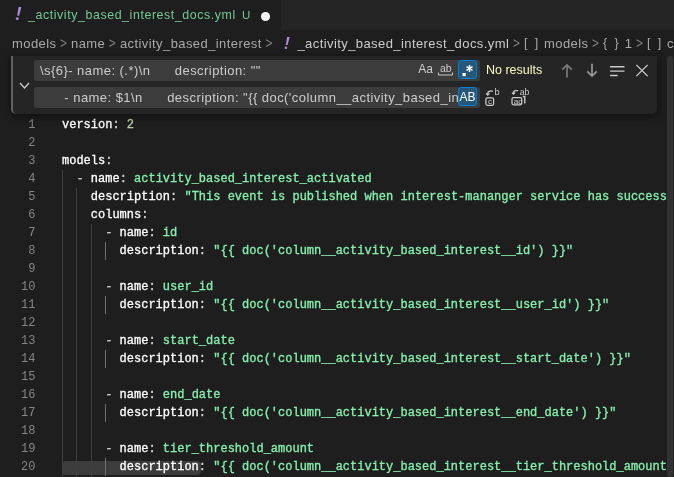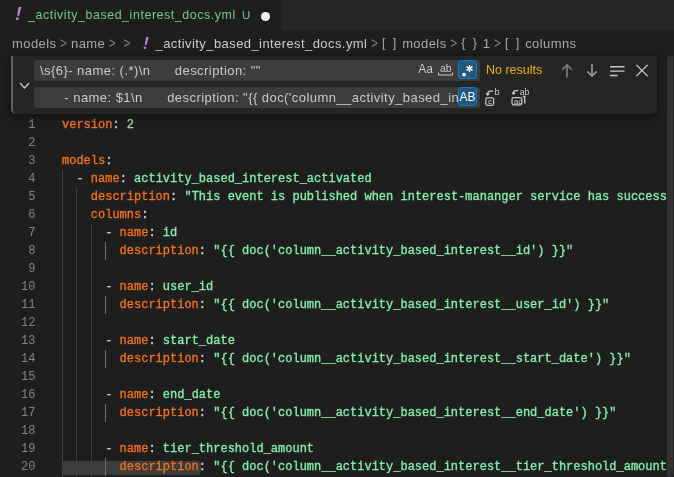--- a/index.html
+++ b/index.html
@@ -12,37 +12,37 @@
 #tabdot{position:absolute;left:261px;top:12px;width:8.6px;height:8.6px;border-radius:50%;background:#f4f4f4}
 
 #crumbs{position:absolute;top:30px;left:0;width:674px;height:26px;background:#1e1e1e;display:flex;align-items:center;font-size:13px;color:#a9a9a9;white-space:nowrap;letter-spacing:0.42px;overflow:hidden}
 #crumbs .sep{color:#868686;font-size:12px;margin:0 3.6px;transform:scaleY(1.25);display:inline-block}
 #crumbs .first{margin-left:12px}
 #crumbs .file{color:#cccccc}
 #crumbs .sym{font-size:12.5px;color:#a9a9a9;margin-right:4px;letter-spacing:1.9px}
 
 #gutter{position:absolute;top:116px;left:0;width:35.5px;text-align:right;font-size:12px;line-height:18px;color:#858585;white-space:pre}
 #code{position:absolute;top:116px;left:62px;font-size:12px;line-height:18px;color:#d4d4d4;white-space:pre;tab-size:2;-webkit-text-stroke:0.3px}
-.k{color:#f97316}.s{color:#86efac}.n{color:#b5cea8}
+.k{color:#ffffff}.s{color:#86efac}.n{color:#b5cea8}
 
 .ig{position:absolute;width:1px;background:#404040}
 .iga{position:absolute;width:1px;background:#707070}
 
 #hslider{position:absolute;left:62px;top:461px;width:139px;height:13.5px;background:rgba(121,121,121,0.33);border-radius:4px}
 #vslider{position:absolute;left:667px;top:56px;width:6px;height:421px;background:rgba(121,121,121,0.22);border-radius:3px}
 
 #find{position:absolute;top:55.5px;left:11px;width:646px;height:58px;background:#252526;border-left:2px solid #616161;border-radius:0 0 5px 5px;box-shadow:0 2px 8px rgba(0,0,0,0.55);z-index:5}
 #chev{position:absolute;left:6px;top:25px;width:11px;height:9px}
 .inp{position:absolute;left:21px;width:446px;height:21px;background:#3c3c3c;border-radius:2px;font-size:13px;color:#cccccc;line-height:21px;white-space:pre;overflow:hidden}
 #finp{top:4px}
 #rinp{top:31px}
 .itxt{position:absolute;left:6px;top:0;line-height:21px}
 .tgl{position:absolute;top:0;width:19px;height:19px;border-radius:3px;text-align:center;line-height:19px;font-size:12px;color:#cccccc}
 .tgl.on{background:#245779;border:1px solid #007fd4;color:#ffffff}
-#noresults{position:absolute;left:473px;top:4px;line-height:21px;font-size:12.5px;color:#eab308}
+#noresults{position:absolute;left:473px;top:4px;line-height:21px;font-size:12.5px;color:#fef9c3}
 .ficon{position:absolute;top:4px;width:20px;height:21px;display:flex;align-items:center;justify-content:center}
 .ricon{position:absolute;top:31px;width:20px;height:21px;display:flex;align-items:center;justify-content:center}
 </style></head><body>
 
 <div id="tabbar">
     <div id="tab">
   <svg id="tabicon2" style="position:absolute;left:14px;top:6.5px" width="8" height="13" viewBox="0 0 8 13">
         <g fill="#b287d8">
           <path d="M4.6 0 L7.4 0 L5.1 8.7 L3.1 8.7 Z"></path>
           <ellipse cx="3.3" cy="11.6" rx="1.45" ry="1.45"></ellipse>
@@ -52,20 +52,21 @@
   <div id="tabu">U</div>
   <div id="tabdot"></div>
 </div>
   </div>
 
 <div id="crumbs">
   <span class="first">models</span>
     <span class="sep">&gt;</span>
     <span>name</span>
     <span class="sep">&gt;</span>
+    <span>activity_based_interest</span>
     <span class="sep">&gt;</span>
     <svg style="margin-left:7px;margin-right:7px;flex:none" width="7" height="12" viewBox="0 0 7 12">
       <g fill="#b287d8">
         <path d="M4.1 0 L6.7 0 L4.6 8 L2.8 8 Z"></path>
         <ellipse cx="2.9" cy="10.7" rx="1.3" ry="1.3"></ellipse>
       </g>
     </svg>
     <span class="file">_activity_based_interest_docs.yml</span>
     <span class="sep">&gt;</span>
     <span class="sym">[ ]</span>

